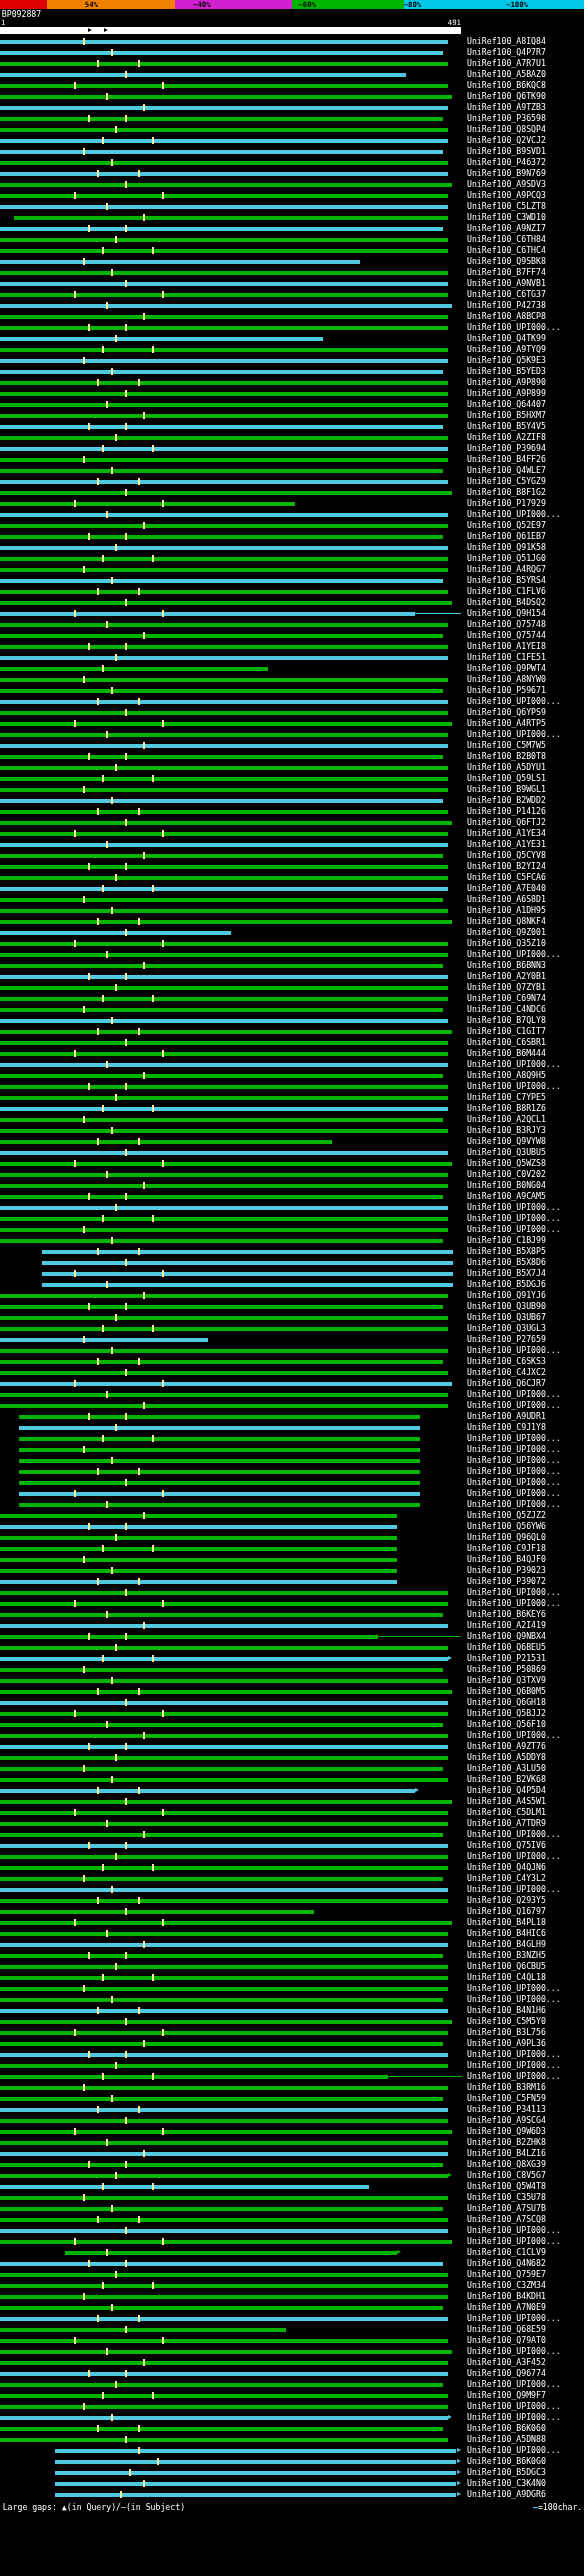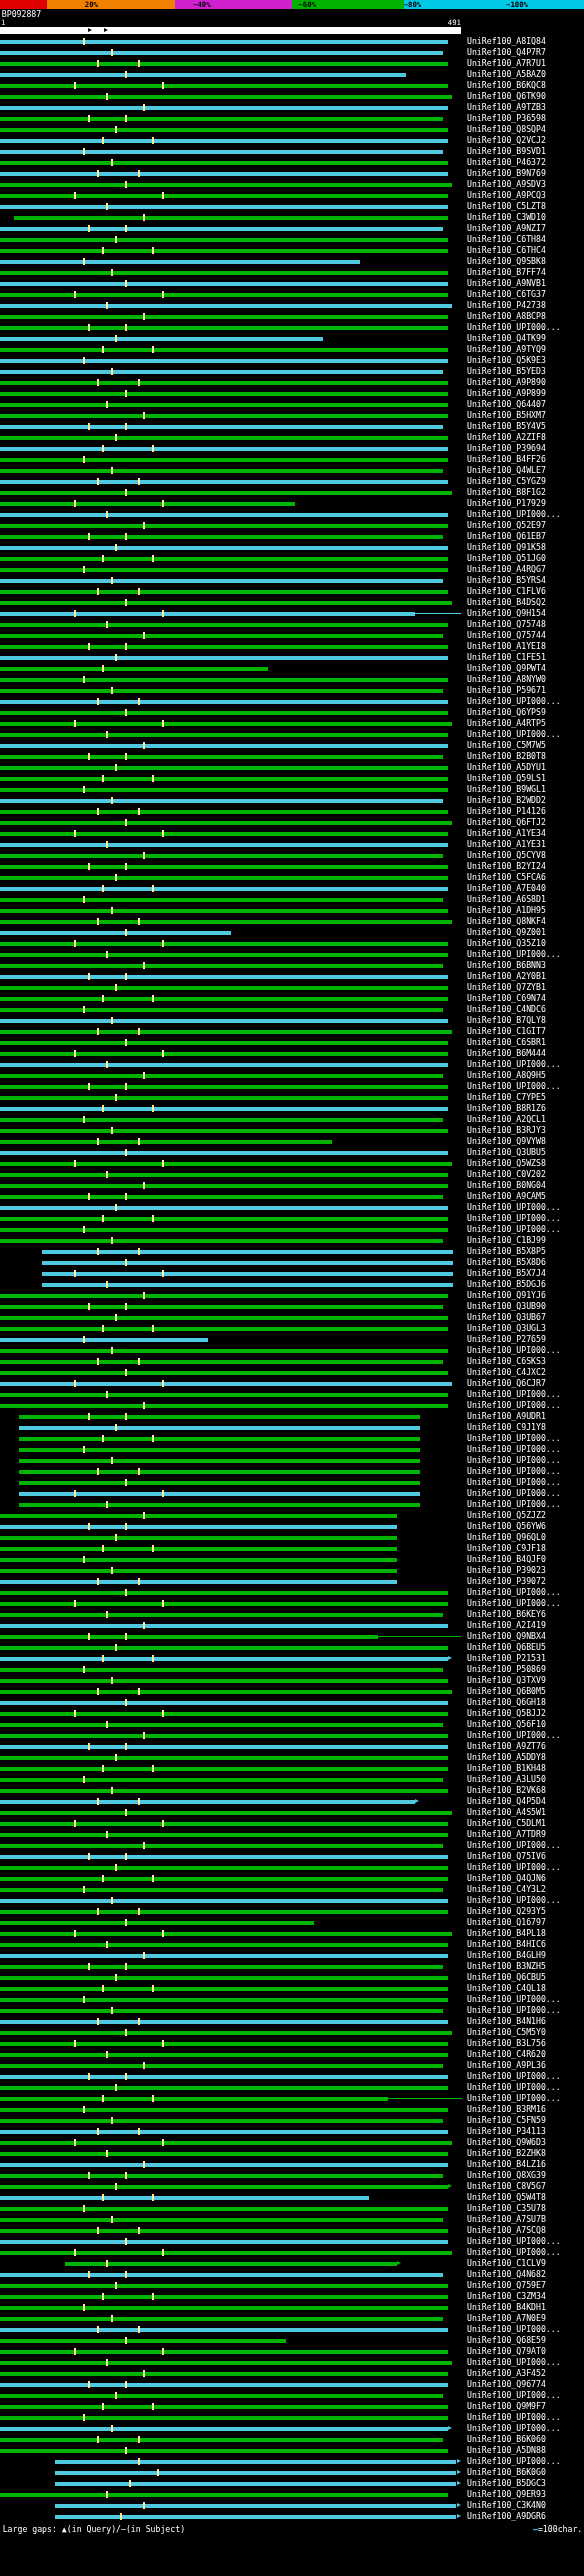--- a/index.html
+++ b/index.html
@@ -35,21 +35,21 @@
 <body>
 
 <div>
 
   <div class="scalebar">
       <div class="scaleseg" style="width: 8%; background: rgb(224, 0, 0);"></div>
       <div class="scaleseg" style="width: 22%; background: rgb(240, 128, 0);"></div>
       <div class="scaleseg" style="width: 20%; background: rgb(208, 32, 208);"></div>
       <div class="scaleseg" style="width: 19%; background: rgb(0, 180, 0);"></div>
       <div class="scaleseg" style="width: 31%; background: rgb(0, 200, 230);"></div>
-      <span class="scale-label" style="left: 14.5%;">20%</span>
+      <span class="scale-label" style="left: 14.5%;">54%</span>
       <span class="scale-label" style="left: 33%;">~40%</span>
       <span class="scale-label" style="left: 51%;">~60%</span>
       <span class="scale-label" style="left: 69%;">~80%</span>
       <span class="scale-label" style="left: 86.5%;">~100%</span>
     </div>
 
   <div class="query-name">BP092887</div>
 
   <div class="query-coords">
     <span class="q-start">1</span>
@@ -904,26 +904,20 @@
         <div class="hit-tick" style="left: 88px;"></div>
         <div class="hit-tick" style="left: 125px;"></div>
         <span class="hit-label">UniRef100_A9ZT76</span>
       </div>
       <div class="hit-row">
         <div class="hit-bar" style="left: 0px; width: 448px; background: rgb(0, 180, 0);"></div>
         <div class="hit-tick" style="left: 115px;"></div>
         <span class="hit-label">UniRef100_A5DDY8</span>
       </div>
       <div class="hit-row">
-        <div class="hit-bar" style="left: 0px; width: 448px; background: rgb(0, 180, 0);"></div>
-        <div class="hit-tick" style="left: 102px;"></div>
-        <div class="hit-tick" style="left: 152px;"></div>
-        <span class="hit-label">UniRef100_B1KH48</span>
-      </div>
-      <div class="hit-row">
         <div class="hit-bar" style="left: 0px; width: 443px; background: rgb(0, 180, 0);"></div>
         <div class="hit-tick" style="left: 83px;"></div>
         <span class="hit-label">UniRef100_A3LU50</span>
       </div>
       <div class="hit-row">
         <div class="hit-bar" style="left: 0px; width: 448px; background: rgb(0, 180, 0);"></div>
         <div class="hit-tick" style="left: 111px;"></div>
         <span class="hit-label">UniRef100_B2VK68</span>
       </div>
       <div class="hit-row">
@@ -1046,25 +1040,20 @@
         <div class="hit-tick" style="left: 125px;"></div>
         <span class="hit-label">UniRef100_C5M5Y0</span>
       </div>
       <div class="hit-row">
         <div class="hit-bar" style="left: 0px; width: 448px; background: rgb(0, 180, 0);"></div>
         <div class="hit-tick" style="left: 74px;"></div>
         <div class="hit-tick" style="left: 162px;"></div>
         <span class="hit-label">UniRef100_B3L756</span>
       </div>
       <div class="hit-row">
-        <div class="hit-bar" style="left: 0px; width: 448px; background: rgb(0, 180, 0);"></div>
-        <div class="hit-tick" style="left: 106px;"></div>
-        <span class="hit-label">UniRef100_C4R620</span>
-      </div>
-      <div class="hit-row">
         <div class="hit-bar" style="left: 0px; width: 443px; background: rgb(0, 180, 0);"></div>
         <div class="hit-tick" style="left: 143px;"></div>
         <span class="hit-label">UniRef100_A9PL36</span>
       </div>
       <div class="hit-row">
         <div class="hit-bar" style="left: 0px; width: 448px; background: rgb(79, 200, 224);"></div>
         <div class="hit-tick" style="left: 88px;"></div>
         <div class="hit-tick" style="left: 125px;"></div>
         <span class="hit-label">UniRef100_UPI000...</span>
       </div>
@@ -1088,20 +1077,25 @@
       <div class="hit-row">
         <div class="hit-bar" style="left: 0px; width: 443px; background: rgb(0, 180, 0);"></div>
         <div class="hit-tick" style="left: 111px;"></div>
         <span class="hit-label">UniRef100_C5FN59</span>
       </div>
       <div class="hit-row">
         <div class="hit-bar" style="left: 0px; width: 448px; background: rgb(79, 200, 224);"></div>
         <div class="hit-tick" style="left: 97px;"></div>
         <div class="hit-tick" style="left: 138px;"></div>
         <span class="hit-label">UniRef100_P34113</span>
+      </div>
+      <div class="hit-row">
+        <div class="hit-bar" style="left: 0px; width: 448px; background: rgb(0, 180, 0);"></div>
+        <div class="hit-tick" style="left: 125px;"></div>
+        <span class="hit-label">UniRef100_A9SCG4</span>
       </div>
       <div class="hit-row">
         <div class="hit-bar" style="left: 0px; width: 452px; background: rgb(0, 180, 0);"></div>
         <div class="hit-tick" style="left: 74px;"></div>
         <div class="hit-tick" style="left: 162px;"></div>
         <span class="hit-label">UniRef100_Q9W6D3</span>
       </div>
       <div class="hit-row">
         <div class="hit-bar" style="left: 0px; width: 448px; background: rgb(0, 180, 0);"></div>
         <div class="hit-tick" style="left: 106px;"></div>
@@ -1266,25 +1260,20 @@
         <div class="hit-bar" style="left: 55px; width: 401px; background: rgb(79, 200, 224);"></div>
         <div class="hit-tick" style="left: 157px;"></div>
         <div class="hit-arrow" style="left: 457px; border-left-color: rgb(79, 200, 224);"></div>
         <span class="hit-label">UniRef100_B6K0G0</span>
       </div>
       <div class="hit-row">
         <div class="hit-bar" style="left: 55px; width: 401px; background: rgb(79, 200, 224);"></div>
         <div class="hit-tick" style="left: 129px;"></div>
         <div class="hit-arrow" style="left: 457px; border-left-color: rgb(79, 200, 224);"></div>
         <span class="hit-label">UniRef100_B5DGC3</span>
-      </div>
-      <div class="hit-row">
-        <div class="hit-bar" style="left: 0px; width: 448px; background: rgb(0, 180, 0);"></div>
-        <div class="hit-tick" style="left: 106px;"></div>
-        <span class="hit-label">UniRef100_Q9ER93</span>
       </div>
       <div class="hit-row">
         <div class="hit-bar" style="left: 55px; width: 401px; background: rgb(79, 200, 224);"></div>
         <div class="hit-tick" style="left: 143px;"></div>
         <div class="hit-arrow" style="left: 457px; border-left-color: rgb(79, 200, 224);"></div>
         <span class="hit-label">UniRef100_C3K4N0</span>
       </div>
       <div class="hit-row">
         <div class="hit-bar" style="left: 55px; width: 401px; background: rgb(79, 200, 224);"></div>
         <div class="hit-tick" style="left: 120px;"></div>

